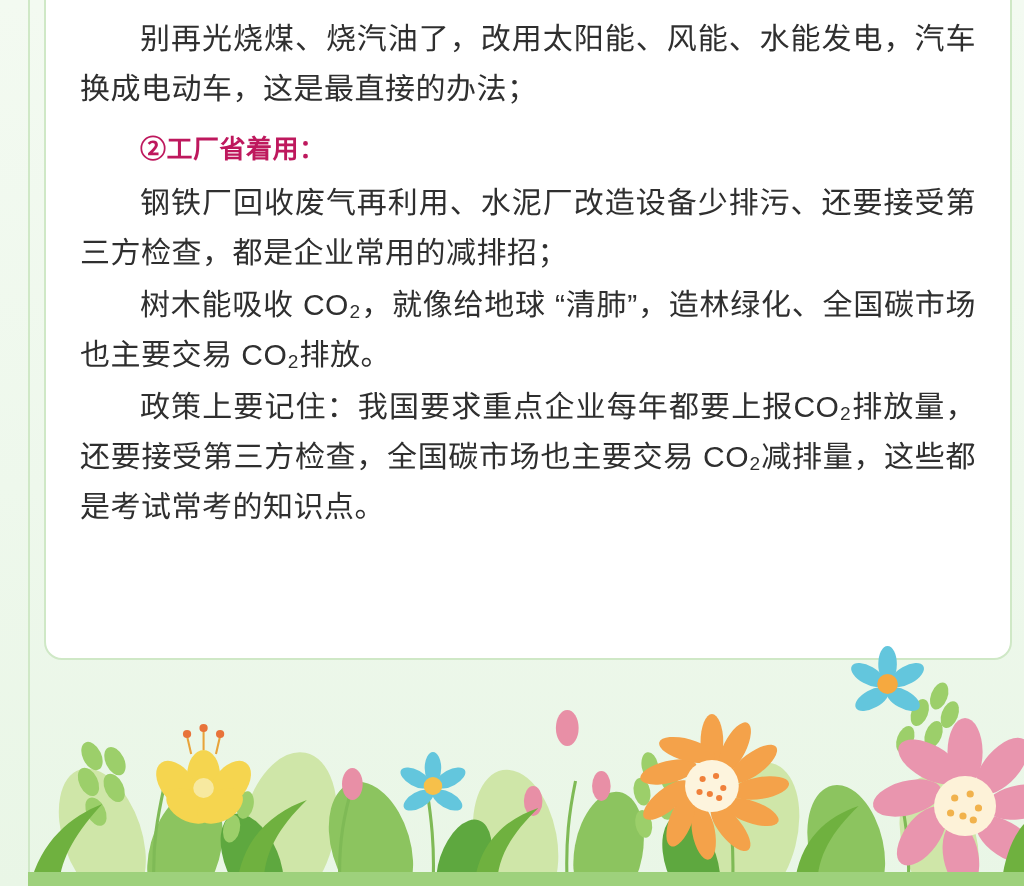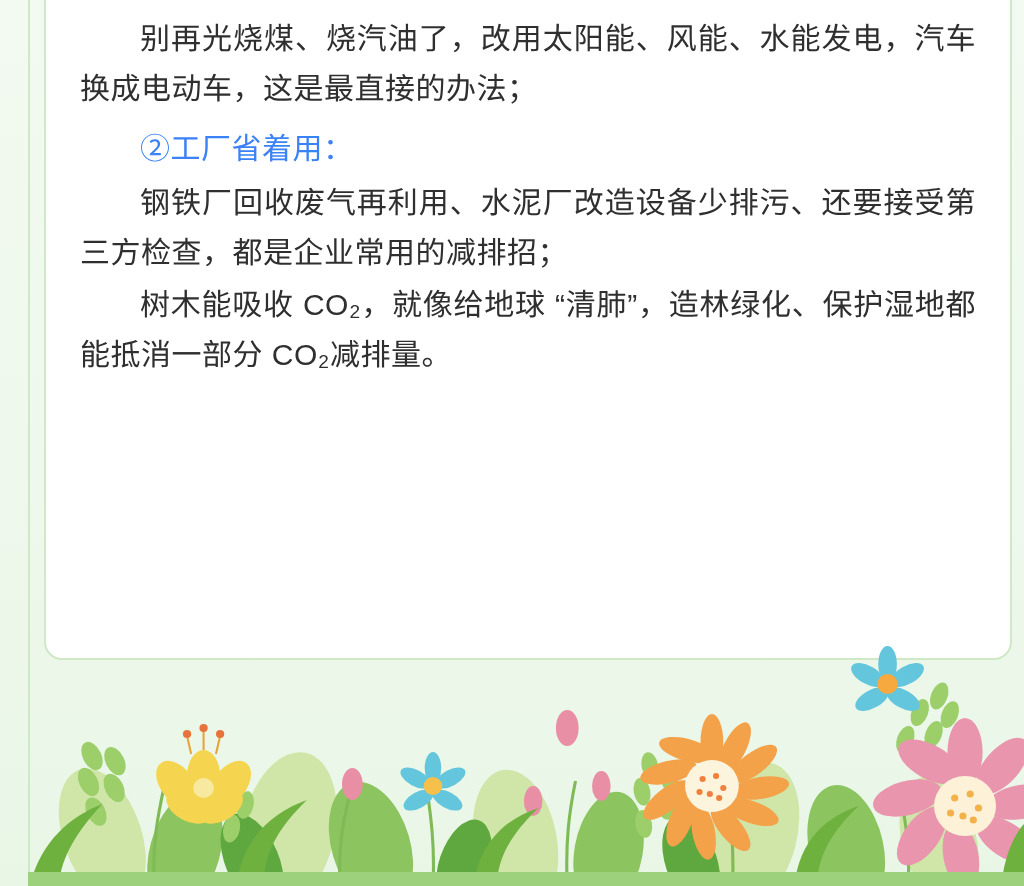--- a/index.html
+++ b/index.html
@@ -61,24 +61,24 @@
     line-height: 50px;
     color: #2f2f2f;
     letter-spacing: 0.5px;
     text-align: justify;
     text-indent: 60px;
     font-family: "Liberation Sans", sans-serif;
   }
 
   p.heading {
     margin: 10px 0 4px 0;
-    font-size: 30px;
+    font-size: 26px;
     line-height: 50px;
-    color: #3b82f6;
-    font-weight: normal;
+    color: #be185d;
+    font-weight: bold;
     text-indent: 60px;
     letter-spacing: 0.5px;
   }
 
   
   .flowers {
     position: absolute;
     left: 30px;
     right: 30px;
     bottom: 0;
@@ -106,22 +106,23 @@
   <div class="card">
     <div class="card-inner">
 
       <p class="para">别再光烧煤、烧汽油了，改用太阳能、风能、水能发电，汽车换成电动车，这是最直接的办法；</p>
 
       <p class="heading">②工厂省着用：</p>
 
       <p class="para">钢铁厂回收废气再利用、水泥厂改造设备少排污、还要接受第三方检查，都是企业常用的减排招；</p>
 
 
-      <p class="para co2">树木能吸收 CO₂，就像给地球 “清肺”，造林绿化、保护湿地都能抵消一部分 CO₂减排量。</p>
-
+      <p class="para co2">树木能吸收 CO₂，就像给地球 “清肺”，造林绿化、全国碳市场也主要交易 CO₂排放。</p>
+
+      <p class="para co2">政策上要记住：我国要求重点企业每年都要上报CO₂排放量，还要接受第三方检查，全国碳市场也主要交易 CO₂减排量，这些都是考试常考的知识点。</p>
 
     </div>
   </div>
 
   <div class="flowers">
     <svg viewBox="0 0 964 250" preserveAspectRatio="none" xmlns="http://www.w3.org/2000/svg">
 
       <g fill="#cfe6a8">
         <ellipse cx="70" cy="200" rx="38" ry="70" transform="rotate(-18 70 200)"></ellipse>
         <ellipse cx="250" cy="195" rx="45" ry="80" transform="rotate(12 250 195)"></ellipse>

